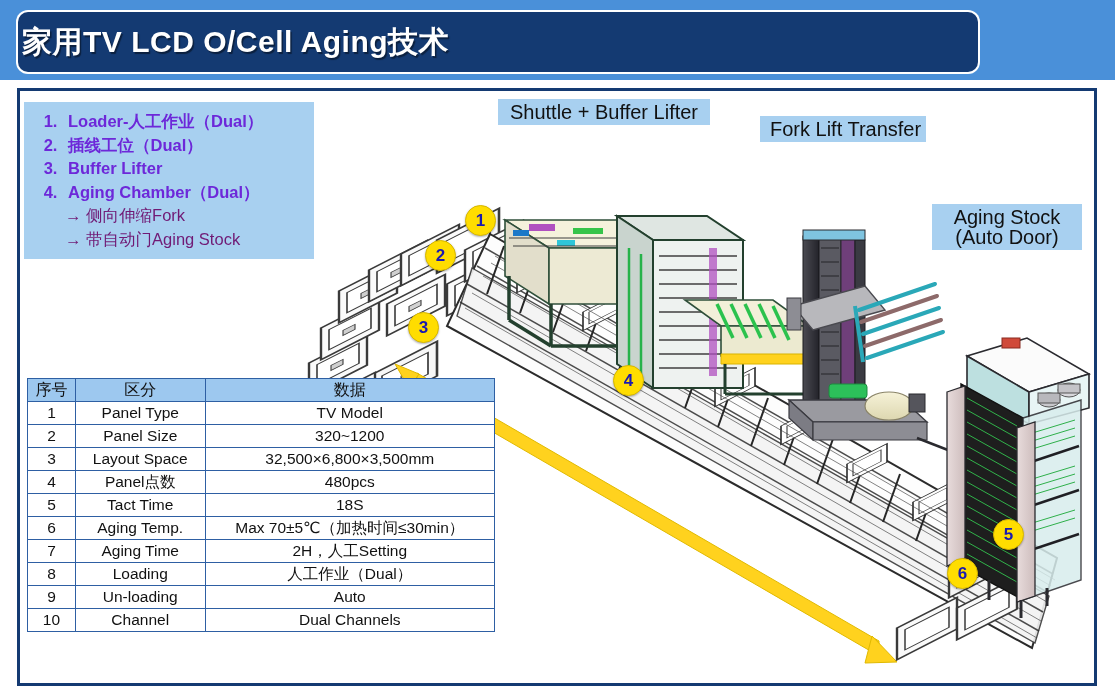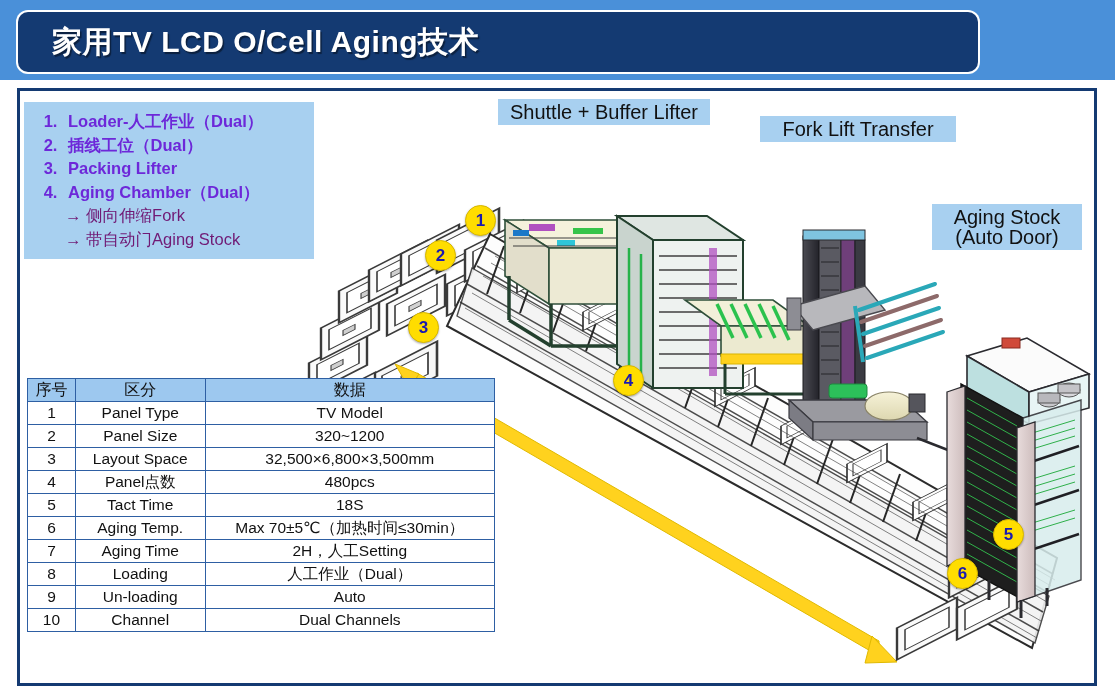--- a/index.html
+++ b/index.html
@@ -13,21 +13,21 @@
   .hdr-band{position:absolute;left:0;top:0;width:1115px;height:80px;background:#4a90d9;}
   .hdr-band-white{position:absolute;left:0;top:80px;width:1115px;height:10px;background:#ffffff;}
   .title-box{
     position:absolute;left:18px;top:12px;width:960px;height:60px;
     background:#143a72;border-radius:10px;
     box-shadow:0 0 0 2px #ffffff;
     display:flex;align-items:center;
   }
   .title-text{
     color:#ffffff;font-size:30px;font-weight:bold;letter-spacing:0.5px;
-    padding-left:34px;text-shadow:1.5px 1.5px 1px rgba(0,0,0,.45);
+    padding-left:4px;text-shadow:1.5px 1.5px 1px rgba(0,0,0,.45);
     white-space:nowrap;
   }
 
   
   .body-frame{
     position:absolute;left:17px;top:88px;width:1080px;height:598px;
     background:#ffffff;border:3px solid #143a72;box-sizing:border-box;
   }
 
   
@@ -63,21 +63,21 @@
   .c-val{width:290px;}
   .val-red{color:#ff0000;margin-left:36px;}
 
   
   .callout{
     position:absolute;background:#a8d0f0;color:#111;
     font-size:20px;line-height:20px;text-align:center;
     padding:3px 10px;box-sizing:border-box;white-space:pre;
   }
   #cal-shuttle{left:498px;top:99px;width:212px;}
-  #cal-fork{left:760px;top:116px;width:196px;}
+  #cal-fork{left:760px;top:116px;width:166px;}
   #cal-stock{left:932px;top:204px;width:150px;}
 
   
   .marker{
     position:absolute;width:29px;height:29px;border-radius:50%;
     background:#ffdd00;border:1px solid #d8b800;
     color:#1a1ab0;font-size:17px;font-weight:bold;
     display:flex;align-items:center;justify-content:center;
     box-shadow:0 1px 2px rgba(0,0,0,.3);
   }
@@ -447,21 +447,21 @@
           <line x1="1030" y1="500" x2="1030" y2="518"></line>
         </g>
       </g>
     </svg>
   </div>
 
   <div class="bullets">
     <ol>
       <li>Loader-人工作业（Dual）</li>
       <li>插线工位（Dual）</li>
-      <li>Packing Lifter</li>
+      <li>Buffer Lifter</li>
       <li>Aging Chamber（Dual）</li>
     </ol>
     <div class="sub-arrow">→ 侧向伸缩Fork</div>
     <div class="sub-arrow">→ 带自动门Aging Stock</div>
   </div>
 
   <table class="spec-table">
     <thead>
       <tr>
         <th class="c-no">序号</th>

